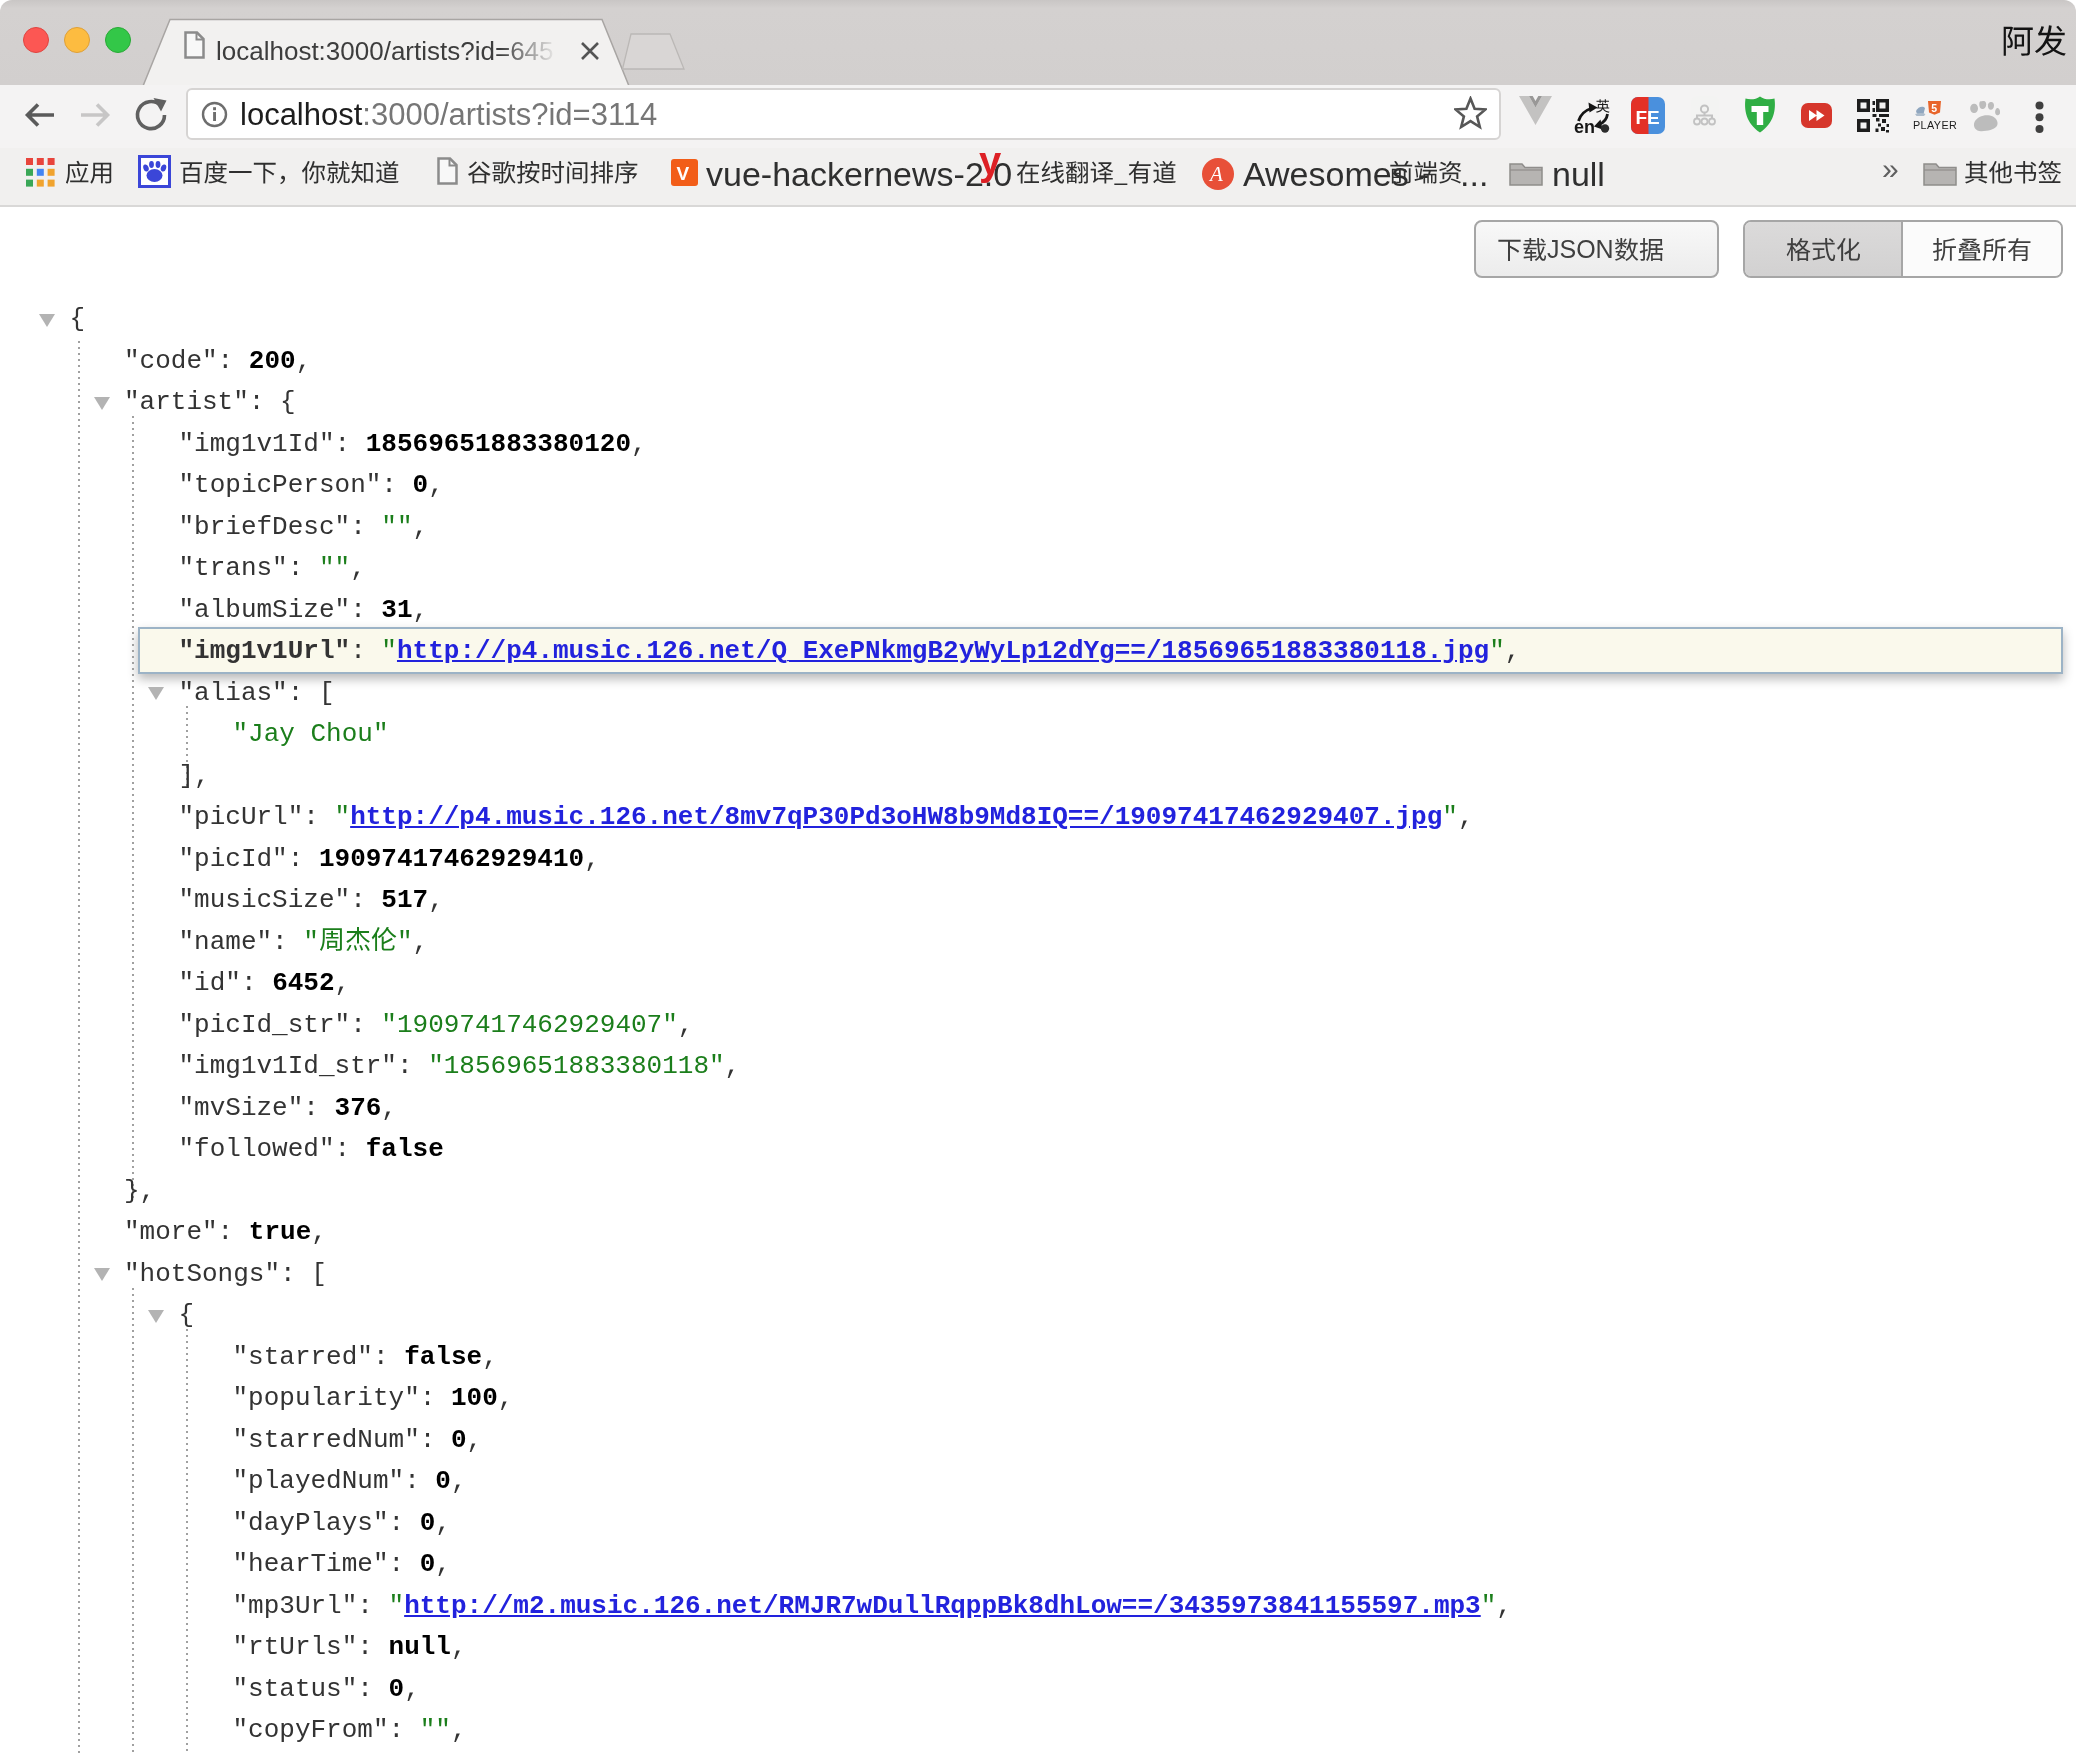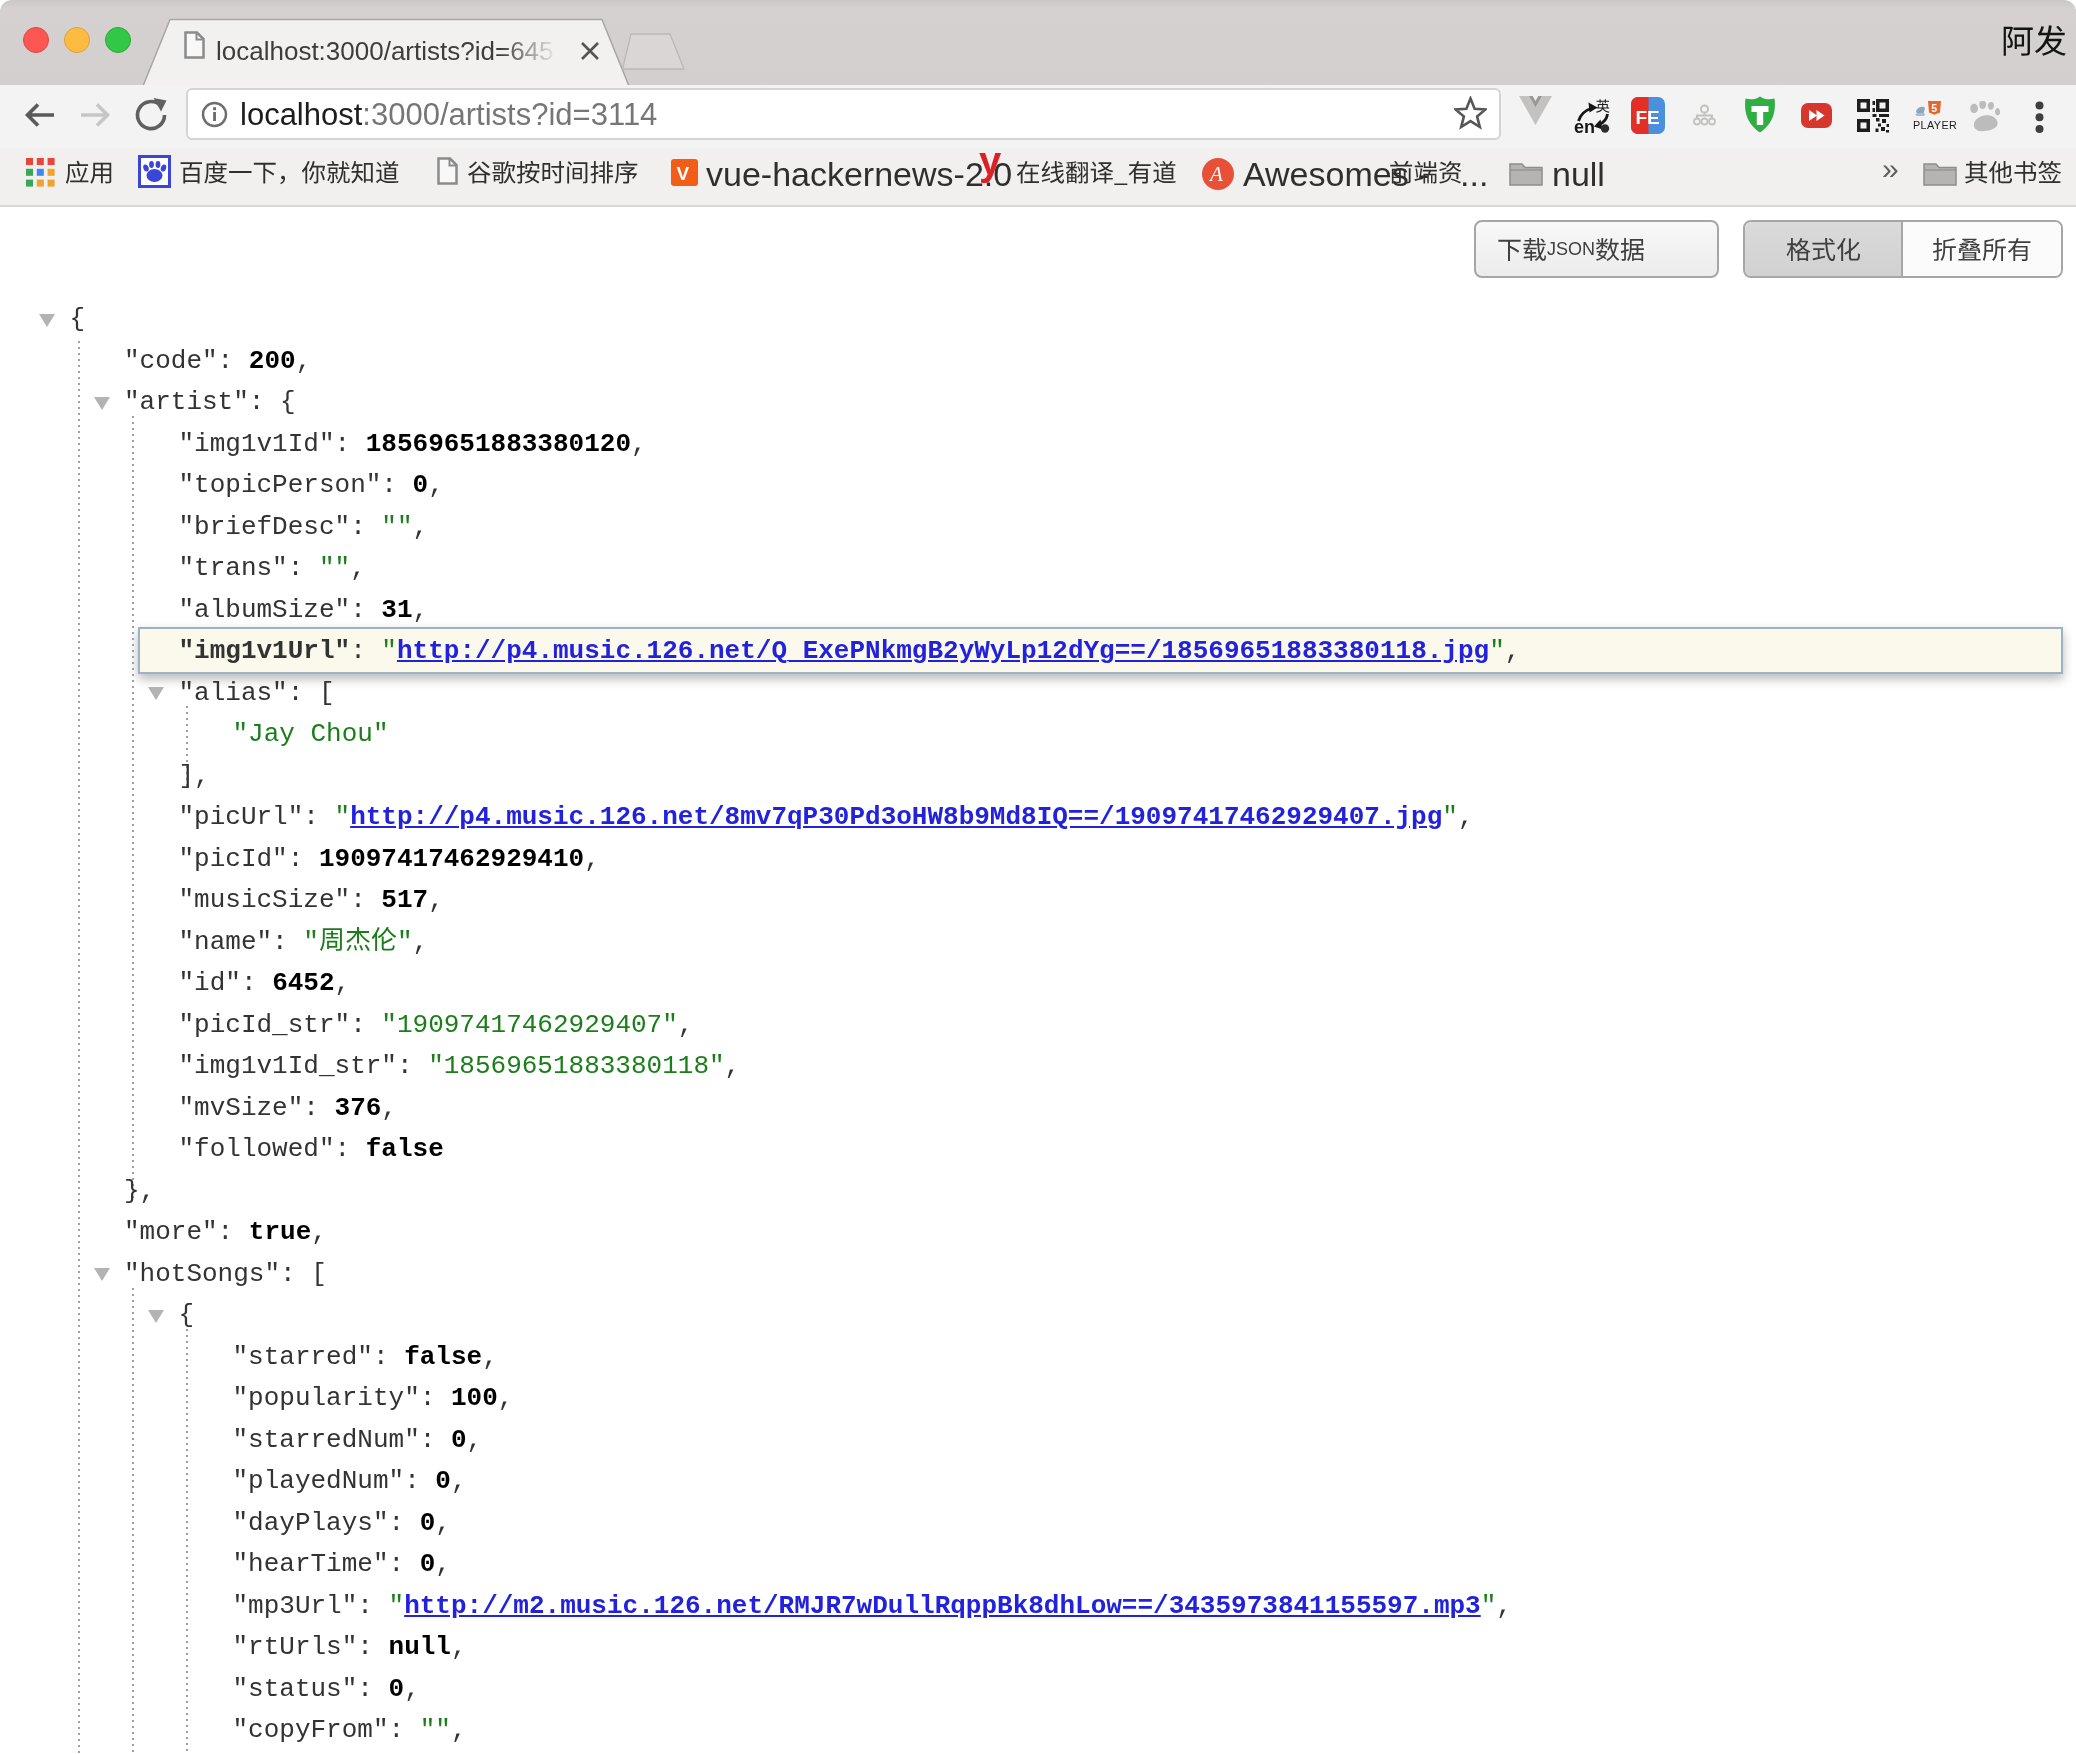--- a/index.html
+++ b/index.html
@@ -218,21 +218,21 @@
     <path d="M1 9 H33" stroke="#8f8d8b" stroke-width="1.2"></path>
   </svg>
   <svg style="position:absolute;left:1964.0px;top:160.0px;overflow:visible;" width="98.0" height="24.5" viewBox="0 -880 4000 1000">
       <path fill="#2f2f2f" d="M573 -65C691 -21 810 33 880 76L949 26C871 -15 743 -71 625 -112ZM361 -118C291 -69 153 -11 45 21C61 36 83 62 94 78C202 43 339 -15 428 -71ZM686 -839V-723H313V-839H239V-723H83V-653H239V-205H54V-135H946V-205H761V-653H922V-723H761V-839ZM313 -205V-315H686V-205ZM313 -653H686V-553H313ZM313 -488H686V-379H313Z M1398 -740V-476L1271 -427L1300 -360L1398 -398V-72C1398 38 1433 67 1554 67C1581 67 1787 67 1815 67C1926 67 1951 22 1963 -117C1941 -122 1911 -135 1893 -147C1885 -29 1875 -2 1813 -2C1769 -2 1591 -2 1556 -2C1485 -2 1472 -14 1472 -72V-427L1620 -485V-143H1691V-512L1847 -573C1846 -416 1844 -312 1837 -285C1830 -259 1820 -255 1802 -255C1790 -255 1753 -254 1726 -256C1735 -238 1742 -208 1744 -186C1775 -185 1818 -186 1846 -193C1877 -201 1898 -220 1906 -266C1915 -309 1918 -453 1918 -635L1922 -648L1870 -669L1856 -658L1847 -650L1691 -590V-838H1620V-562L1472 -505V-740ZM1266 -836C1210 -684 1117 -534 1018 -437C1032 -420 1053 -382 1060 -365C1094 -401 1128 -442 1160 -487V78H1234V-603C1273 -671 1308 -743 1336 -815Z M2717 -760C2781 -717 2864 -656 2905 -617L2951 -674C2909 -711 2824 -770 2762 -810ZM2126 -665V-592H2418V-395H2060V-323H2418V79H2494V-323H2864C2853 -178 2839 -115 2819 -97C2809 -88 2798 -87 2777 -87C2754 -87 2689 -88 2626 -94C2640 -73 2650 -43 2652 -21C2713 -18 2773 -17 2804 -19C2839 -22 2862 -28 2882 -50C2912 -79 2928 -160 2943 -361C2944 -372 2946 -395 2946 -395H2800V-665H2494V-837H2418V-665ZM2494 -395V-592H2726V-395Z M3424 -280C3460 -215 3498 -128 3512 -75L3576 -101C3561 -153 3521 -238 3484 -302ZM3176 -252C3219 -190 3266 -108 3286 -57L3349 -88C3329 -139 3280 -219 3236 -279ZM3701 -403H3294V-339H3701ZM3574 -845C3548 -772 3503 -701 3449 -654C3460 -648 3477 -638 3491 -628C3388 -514 3204 -420 3035 -370C3052 -354 3070 -329 3080 -310C3152 -334 3225 -365 3294 -403C3370 -444 3441 -493 3501 -547C3606 -451 3773 -362 3916 -319C3927 -339 3948 -367 3964 -381C3816 -418 3637 -502 3542 -586L3563 -610L3526 -629C3542 -647 3558 -668 3573 -690H3665C3698 -647 3730 -592 3744 -557L3815 -575C3802 -607 3774 -652 3745 -690H3939V-752H3611C3624 -777 3635 -802 3645 -828ZM3185 -845C3154 -746 3099 -647 3037 -583C3054 -573 3085 -554 3099 -542C3133 -582 3167 -633 3197 -690H3241C3266 -646 3289 -593 3299 -558L3366 -578C3358 -608 3338 -651 3316 -690H3477V-752H3227C3237 -777 3247 -802 3256 -827ZM3759 -297C3717 -200 3658 -91 3600 -13H3063V54H3934V-13H3686C3734 -91 3786 -190 3827 -277Z"></path>
     </svg>
 
   <div class="btn" style="left:1474px;width:245px;justify-content:flex-start;padding-left:21px;">
       <svg style="vertical-align:-0.12em;" width="50.0" height="25.0" viewBox="0 -880 2000 1000">
         <path fill="#3f3f3f" d="M55 -766V-691H441V79H520V-451C635 -389 769 -306 839 -250L892 -318C812 -379 653 -469 534 -527L520 -511V-691H946V-766Z M1736 -784C1782 -745 1835 -690 1858 -653L1915 -693C1890 -730 1836 -783 1790 -819ZM1839 -501C1813 -406 1776 -314 1729 -231C1710 -319 1697 -428 1689 -553H1951V-614H1686C1683 -685 1682 -760 1683 -839H1609C1609 -762 1611 -686 1614 -614H1368V-700H1545V-760H1368V-841H1296V-760H1105V-700H1296V-614H1054V-553H1617C1627 -394 1646 -253 1676 -145C1627 -75 1571 -15 1507 31C1525 44 1547 66 1560 82C1613 41 1661 -9 1704 -64C1741 22 1791 72 1856 72C1926 72 1951 26 1963 -124C1945 -131 1919 -146 1904 -163C1898 -46 1888 -1 1863 -1C1820 -1 1783 -50 1755 -136C1820 -239 1870 -357 1906 -481ZM1065 -92 1073 -22 1333 -49V76H1403V-56L1585 -75V-137L1403 -120V-214H1562V-279H1403V-360H1333V-279H1194C1216 -312 1237 -350 1258 -391H1583V-453H1288C1300 -479 1311 -505 1321 -531L1247 -551C1237 -518 1224 -484 1211 -453H1069V-391H1183C1166 -357 1152 -331 1144 -319C1128 -292 1113 -272 1098 -269C1107 -250 1117 -215 1121 -200C1130 -208 1160 -214 1202 -214H1333V-114Z"></path>
       </svg>
-      <span style="font-size:18px">JSON</span>
+      <span style="font-size:25px">JSON</span>
       <svg style="vertical-align:-0.12em;" width="50.0" height="25.0" viewBox="0 -880 2000 1000">
         <path fill="#3f3f3f" d="M443 -821C425 -782 393 -723 368 -688L417 -664C443 -697 477 -747 506 -793ZM88 -793C114 -751 141 -696 150 -661L207 -686C198 -722 171 -776 143 -815ZM410 -260C387 -208 355 -164 317 -126C279 -145 240 -164 203 -180C217 -204 233 -231 247 -260ZM110 -153C159 -134 214 -109 264 -83C200 -37 123 -5 41 14C54 28 70 54 77 72C169 47 254 8 326 -50C359 -30 389 -11 412 6L460 -43C437 -59 408 -77 375 -95C428 -152 470 -222 495 -309L454 -326L442 -323H278L300 -375L233 -387C226 -367 216 -345 206 -323H70V-260H175C154 -220 131 -183 110 -153ZM257 -841V-654H50V-592H234C186 -527 109 -465 39 -435C54 -421 71 -395 80 -378C141 -411 207 -467 257 -526V-404H327V-540C375 -505 436 -458 461 -435L503 -489C479 -506 391 -562 342 -592H531V-654H327V-841ZM629 -832C604 -656 559 -488 481 -383C497 -373 526 -349 538 -337C564 -374 586 -418 606 -467C628 -369 657 -278 694 -199C638 -104 560 -31 451 22C465 37 486 67 493 83C595 28 672 -41 731 -129C781 -44 843 24 921 71C933 52 955 26 972 12C888 -33 822 -106 771 -198C824 -301 858 -426 880 -576H948V-646H663C677 -702 689 -761 698 -821ZM809 -576C793 -461 769 -361 733 -276C695 -366 667 -468 648 -576Z M1484 -238V81H1550V40H1858V77H1927V-238H1734V-362H1958V-427H1734V-537H1923V-796H1395V-494C1395 -335 1386 -117 1282 37C1299 45 1330 67 1344 79C1427 -43 1455 -213 1464 -362H1663V-238ZM1468 -731H1851V-603H1468ZM1468 -537H1663V-427H1467L1468 -494ZM1550 -22V-174H1858V-22ZM1167 -839V-638H1042V-568H1167V-349C1115 -333 1067 -319 1029 -309L1049 -235L1167 -273V-14C1167 0 1162 4 1150 4C1138 5 1099 5 1056 4C1065 24 1075 55 1077 73C1140 74 1179 71 1203 59C1228 48 1237 27 1237 -14V-296L1352 -334L1341 -403L1237 -370V-568H1350V-638H1237V-839Z"></path>
       </svg>
     </div>
   <div class="btn" style="left:1743px;width:320px;padding:0;overflow:hidden;">
     <div style="width:158px;height:100%;background:linear-gradient(#dbdada,#d2d1d1);display:flex;align-items:center;justify-content:center;border-right:2px solid #a6a6a6;">
         <svg style="vertical-align:-0.12em;" width="75.0" height="25.0" viewBox="0 -880 3000 1000">
           <path fill="#3f3f3f" d="M575 -667H794C764 -604 723 -546 675 -496C627 -545 590 -597 563 -648ZM202 -840V-626H52V-555H193C162 -417 95 -260 28 -175C41 -158 60 -129 67 -109C117 -175 165 -284 202 -397V79H273V-425C304 -381 339 -327 355 -299L400 -356C382 -382 300 -481 273 -511V-555H387L363 -535C380 -523 409 -497 422 -484C456 -514 490 -550 521 -590C548 -543 583 -495 626 -450C541 -377 441 -323 341 -291C356 -276 375 -248 384 -230C410 -240 436 -250 462 -262V81H532V37H811V77H884V-270L930 -252C941 -271 962 -300 977 -315C878 -345 794 -392 726 -449C796 -522 853 -610 889 -713L842 -735L828 -732H612C628 -761 642 -791 654 -822L582 -841C543 -739 478 -641 403 -570V-626H273V-840ZM532 -29V-222H811V-29ZM511 -287C570 -318 625 -356 676 -401C725 -358 782 -319 847 -287Z M1709 -791C1761 -755 1823 -701 1853 -665L1905 -712C1875 -747 1811 -798 1760 -833ZM1565 -836C1565 -774 1567 -713 1570 -653H1055V-580H1575C1601 -208 1685 82 1849 82C1926 82 1954 31 1967 -144C1946 -152 1918 -169 1901 -186C1894 -52 1883 4 1855 4C1756 4 1678 -241 1653 -580H1947V-653H1649C1646 -712 1645 -773 1645 -836ZM1059 -24 1083 50C1211 22 1395 -20 1565 -60L1559 -128L1345 -82V-358H1532V-431H1090V-358H1270V-67Z M2867 -695C2797 -588 2701 -489 2596 -406V-822H2516V-346C2452 -301 2386 -262 2322 -230C2341 -216 2365 -190 2377 -173C2423 -197 2470 -224 2516 -254V-81C2516 31 2546 62 2646 62C2668 62 2801 62 2824 62C2930 62 2951 -4 2962 -191C2939 -197 2907 -213 2887 -228C2880 -57 2873 -13 2820 -13C2791 -13 2678 -13 2654 -13C2606 -13 2596 -24 2596 -79V-309C2725 -403 2847 -518 2939 -647ZM2313 -840C2252 -687 2150 -538 2042 -442C2058 -425 2083 -386 2092 -369C2131 -407 2170 -452 2207 -502V80H2286V-619C2324 -682 2359 -750 2387 -817Z"></path>
         </svg>
       </div>

